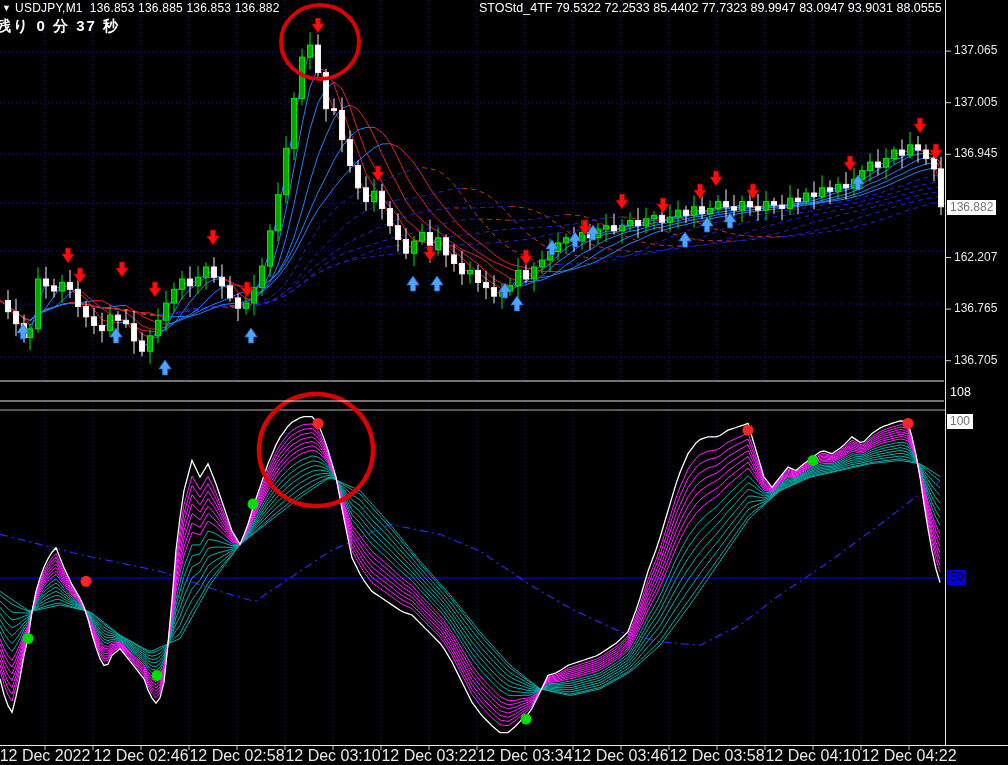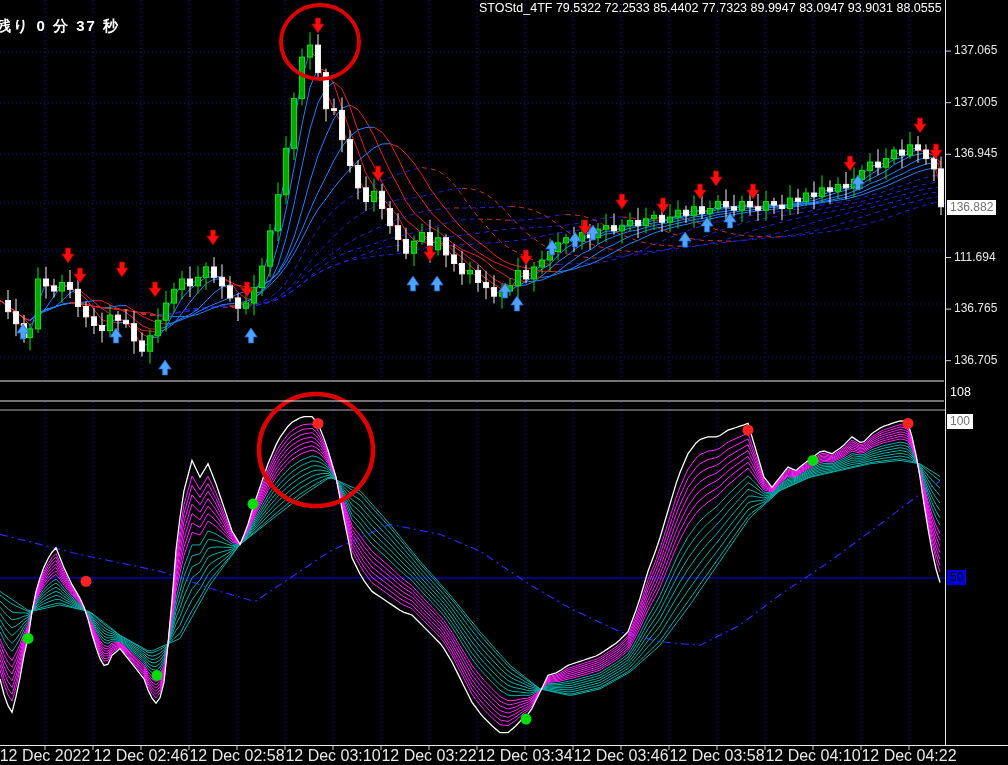--- a/index.html
+++ b/index.html
@@ -544,33 +544,37 @@
       <line x1="861" y1="746" x2="861" y2="750" stroke="#cfcfcf"></line>
       <line x1="909" y1="746" x2="909" y2="750" stroke="#cfcfcf"></line>
       <line x1="946" y1="51.0999999999961" x2="951" y2="51.0999999999961" stroke="#cfcfcf"></line>
       <line x1="946" y1="102.69999999999806" x2="951" y2="102.69999999999806" stroke="#cfcfcf"></line>
       <line x1="946" y1="154.3" x2="951" y2="154.3" stroke="#cfcfcf"></line>
       <line x1="946" y1="257.5000000000039" x2="951" y2="257.5000000000039" stroke="#cfcfcf"></line>
       <line x1="946" y1="309.1000000000059" x2="951" y2="309.1000000000059" stroke="#cfcfcf"></line>
       <line x1="946" y1="360.6999999999834" x2="951" y2="360.6999999999834" stroke="#cfcfcf"></line>
     </svg>
 
+  <div id="title-bar" class="ovl">
+    <span class="tri">▼</span><span>USDJPY,M1</span>&nbsp;
+    <span>136.853 136.885 136.853 136.882</span>
+  </div>
   <div id="timer" class="ovl">残り 0 分 37 秒</div>
 
   <div id="ind-header">
     <span id="ind-right" class="ind-txt">STOStd_4TF 79.5322 72.2533 85.4402 77.7323 89.9947 83.0947 93.9031 88.0555</span>
   </div>
   <div id="ind-scale-top" class="ovl">108</div>
 
   <div id="price-scale">
     <div id="cur-price" class="pbadge">136.882</div>
   <div class="plabel" style="top: 43.1px;">137.065</div>
       <div class="plabel" style="top: 94.7px;">137.005</div>
       <div class="plabel" style="top: 146.3px;">136.945</div>
-      <div class="plabel" style="top: 249.5px;">111.694</div>
+      <div class="plabel" style="top: 249.5px;">162.207</div>
       <div class="plabel" style="top: 301.1px;">136.765</div>
       <div class="plabel" style="top: 352.7px;">136.705</div>
     </div>
   <div id="badge100" class="pbadge">100</div>
   <div id="badge50" class="pbadge">50</div>
 
   <div id="time-axis">
       <div class="tlabel" style="left: 45px;">12 Dec 2022</div>
       <div class="tlabel" style="left: 141px;">12 Dec 02:46</div>
       <div class="tlabel" style="left: 237px;">12 Dec 02:58</div>

